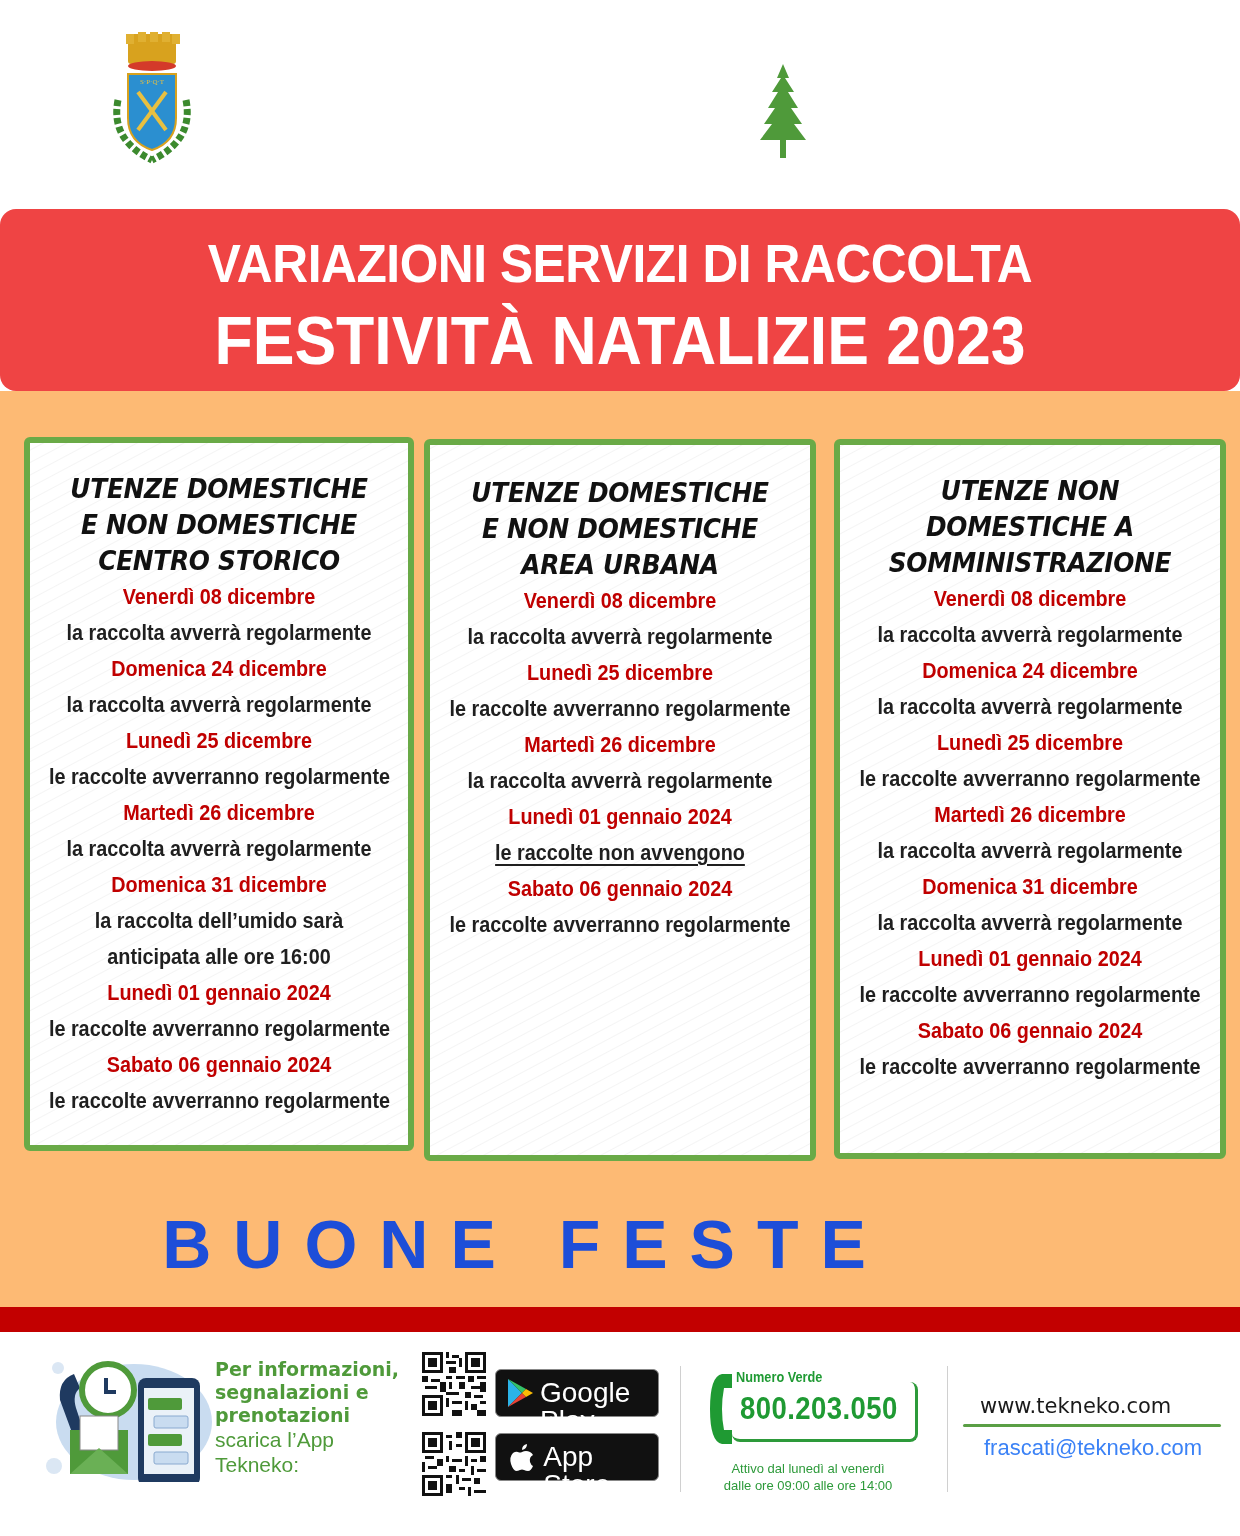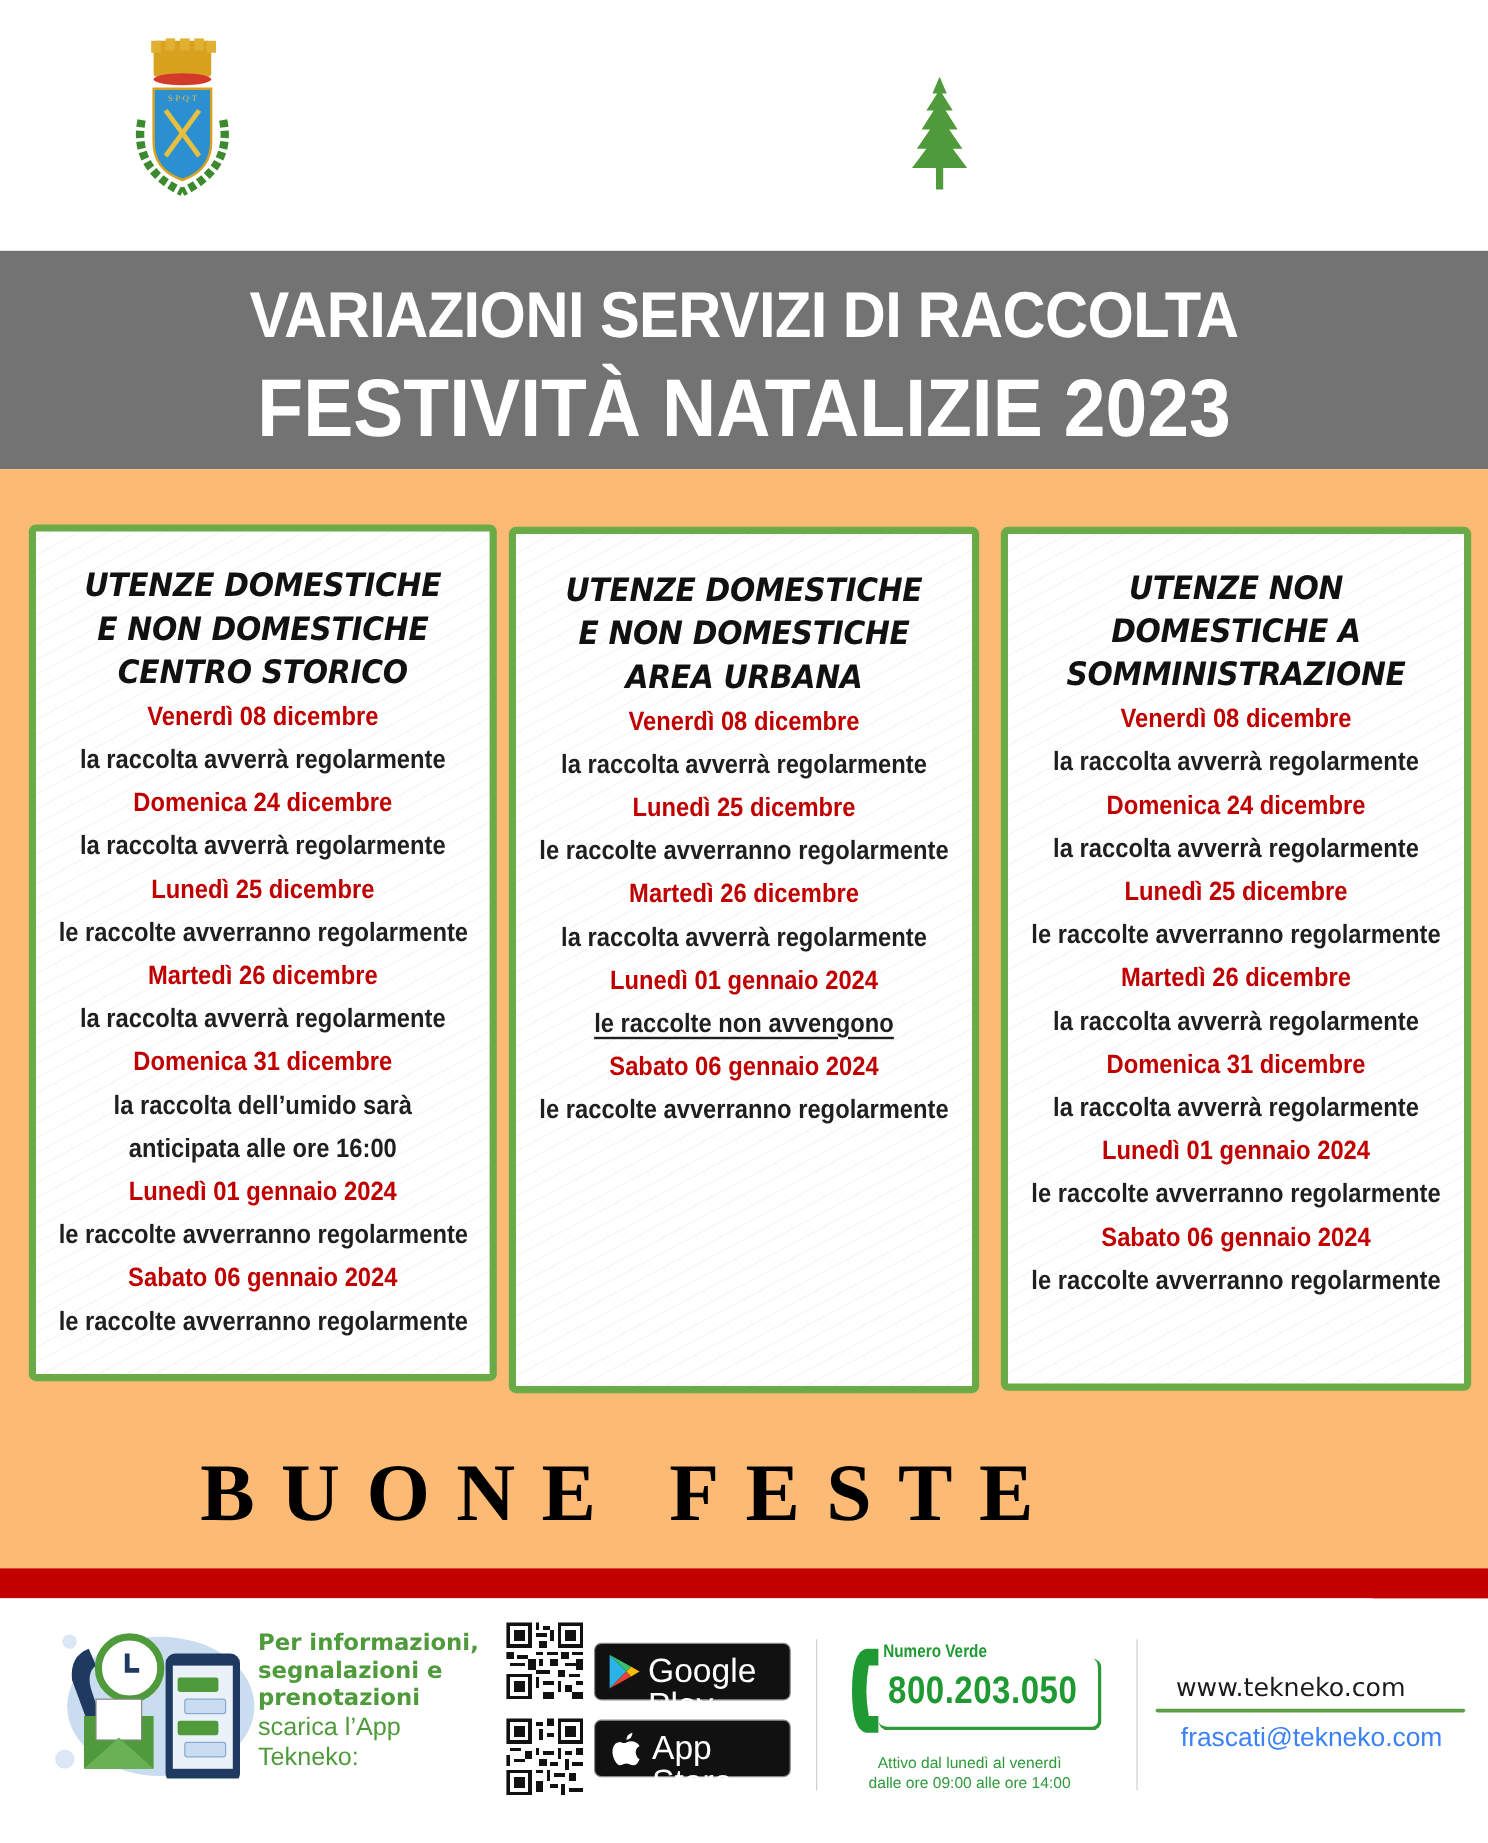--- a/index.html
+++ b/index.html
@@ -12,21 +12,21 @@
   .crest { width: 92px; height: 136px; position: relative; }
   .comune-text { margin-left: 14px; margin-top: 6px; color: #3d3d3d; }
   .comune-small { font-size: 17px; line-height: 20px; }
   .comune-big { font-size: 24px; line-height: 28px; }
   .comune-caps { font-size: 15px; line-height: 18px; letter-spacing: 0.1px; }
 
   .tekneko-logo { position: absolute; left: 756px; top: 62px; display: flex; align-items: flex-end; }
   .tekneko-word { font-family: "DejaVu Serif", serif; color: #4f9a3a; font-size: 48px; font-weight: bold; letter-spacing: 2px; margin-left: 4px; margin-bottom: 12px; }
 
   
-  .banner { position: absolute; left: 0; top: 209px; width: 1240px; height: 182px; background: #737373; text-align: center; color: #fff; }
+  .banner { position: absolute; left: 0; top: 209px; width: 1240px; height: 182px; background: #ef4444; text-align: center; color: #fff; border-radius: 16px; }
   .banner-line1 { font-family: "Liberation Sans", sans-serif; font-weight: bold; font-size: 54px; line-height: 60px; margin-top: 24px; transform: scaleX(0.92); letter-spacing: -0.5px; }
   .banner-line2 { font-family: "Liberation Sans", sans-serif; font-weight: bold; font-size: 68px; line-height: 74px; margin-top: 10px; transform: scaleX(0.92); letter-spacing: 0px; }
 
   
   .main { position: absolute; left: 0; top: 391px; width: 1240px; height: 917px; background: #fdba74; }
 
   .card { position: absolute; background: #ffffff;
     background-image: repeating-linear-gradient(-28deg, rgba(0,0,0,0.0) 0px, rgba(0,0,0,0.0) 9px, rgba(0,0,0,0.045) 10px, rgba(0,0,0,0.0) 11px);
     border: 6px solid #6aaa47; border-radius: 6px;
     text-align: center; }
@@ -34,21 +34,21 @@
   .card-2 { left: 424px; top: 48px; width: 392px; height: 722px; }
   .card-3 { left: 834px; top: 48px; width: 392px; height: 720px; }
 
   .card-title { font-family: "DejaVu Sans", sans-serif; font-weight: bold; font-style: italic; font-size: 27px; line-height: 36px; color: #111; margin-top: 28px; transform: scaleX(0.92); letter-spacing: -0.3px; }
   .card-2 .card-title { margin-top: 30px; }
   .entries { margin-top: 0; }
   .entry-date { font-family: "Liberation Sans", sans-serif; font-weight: bold; font-size: 22px; line-height: 36px; color: #c00000; transform: scaleX(0.9); white-space: nowrap; }
   .entry-note { font-family: "Liberation Sans", sans-serif; font-weight: bold; font-size: 22px; line-height: 36px; color: #1f1f1f; transform: scaleX(0.9); white-space: nowrap; }
   .entry-note.underline span { text-decoration: underline; text-underline-offset: 4px; }
 
-  .buone-feste { position: absolute; left: 0; top: 1214px; width: 1040px; text-align: center; font-family: Liberation Serif, serif; font-weight: bold; font-size: 68px; color: #000000; letter-spacing: 22px; line-height: 60px; padding-left: 10px; }
+  .buone-feste { position: absolute; left: 0; top: 1214px; width: 1040px; text-align: center; font-family: Liberation Sans, sans-serif; font-weight: bold; font-size: 68px; color: #1d4ed8; letter-spacing: 22px; line-height: 60px; padding-left: 10px; }
 
   .red-strip { position: absolute; left: 0; top: 1307px; width: 1240px; height: 25px; background: #c20000; }
 
   
   .footer { position: absolute; left: 0; top: 1332px; width: 1144px; height: 204px; background: #fff; }
   .app-illus { position: absolute; left: 44px; top: 20px; width: 170px; height: 130px; }
   .info-text { position: absolute; left: 215px; top: 26px; color: #4f9a3a; }
   .info-bold { font-family: "DejaVu Sans", sans-serif; font-weight: bold; font-size: 19px; line-height: 23px; }
   .info-reg { font-family: "Liberation Sans", sans-serif; font-size: 21px; line-height: 25px; }
   .qr { position: absolute; width: 64px; height: 64px; background: #fff; }

